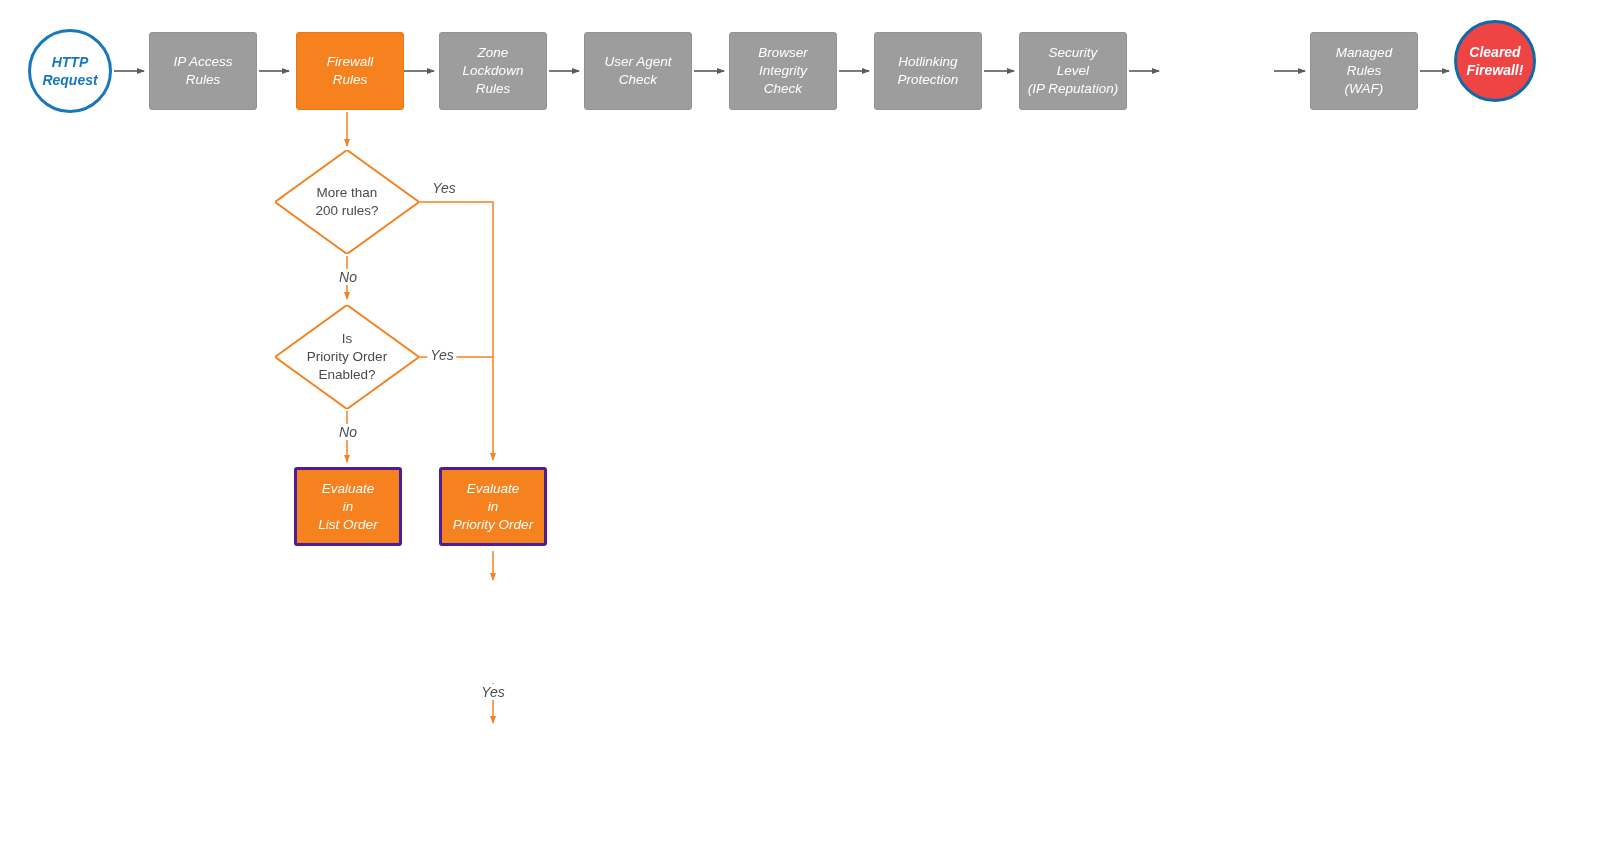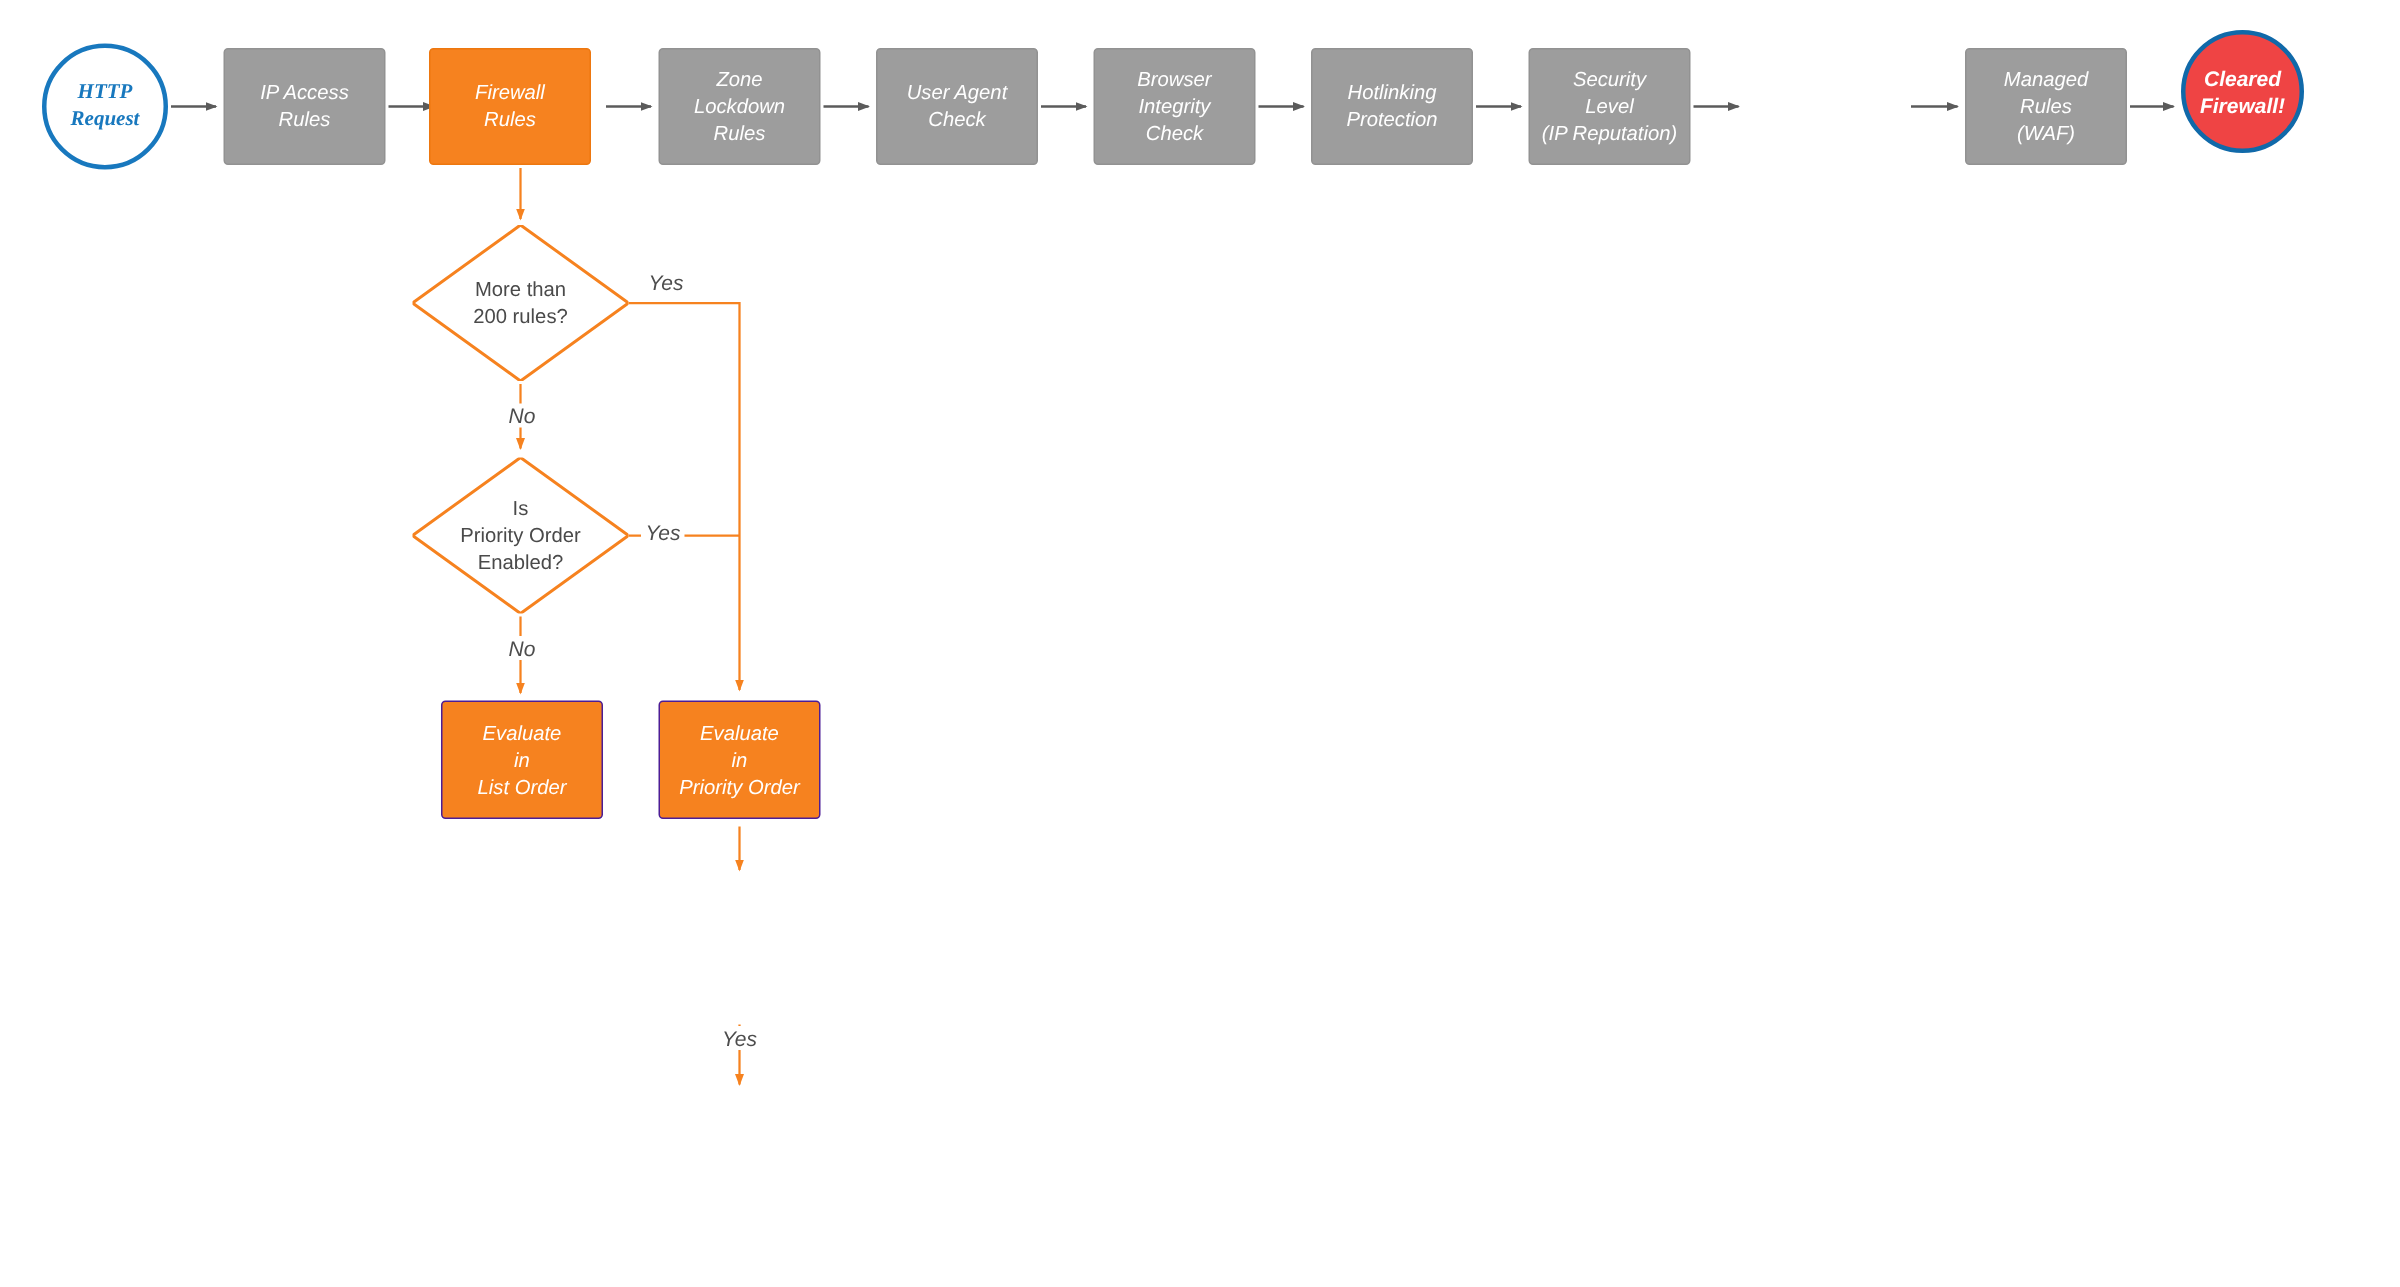--- a/index.html
+++ b/index.html
@@ -10,32 +10,32 @@
   .node{position:absolute;z-index:2;display:flex;align-items:center;justify-content:center;box-sizing:border-box;}
   .lbl{white-space:pre-line;text-align:center;}
 
   
   .step{width:108px;height:78px;top:32px;border-radius:3px;background:#9D9D9D;border:1px solid #929292;}
   .step .lbl{color:#ffffff;font-style:italic;font-size:13.5px;line-height:18px;}
   .step.active{background:#F6821F;border-color:#ED770F;}
 
   
   .circle{border-radius:50%;}
-  .start{left:28px;top:29px;width:84px;height:84px;background:#ffffff;border:3px solid #1878BE;font-family:Liberation Serif, serif;}
+  .start{left:28px;top:29px;width:84px;height:84px;background:#ffffff;border:3px solid #1878BE;}
   .start .lbl{color:#1878BE;font-weight:bold;font-style:italic;font-size:14px;line-height:18px;}
   .end{left:1454px;top:20px;width:82px;height:82px;background:#ef4444;border:3px solid #1069A9;}
   .end .lbl{color:#ffffff;font-weight:bold;font-style:italic;font-size:14px;line-height:18px;}
 
   
   .diamond{background:transparent;}
   .diamond svg{position:absolute;left:0;top:0;}
   .diamond .lbl{position:relative;color:#4A4A4A;font-size:13.5px;line-height:18px;}
 
   
-  .action{width:108px;border-radius:3px;background:#F6821F;border:1px solid #4c1d95;}
+  .action{width:108px;border-radius:3px;background:#F6821F;border:3px solid #4c1d95;}
   .action .lbl{color:#ffffff;font-style:italic;font-size:13.5px;line-height:18px;}
 
   
   .branch{position:absolute;z-index:3;transform:translateX(-50%);font-style:italic;font-size:14px;color:#4D4D4D;background:#ffffff;padding:0 3px;text-align:center;}
 </style>
 </head>
 <body>
 
 <div class="canvas">
 
@@ -75,21 +75,21 @@
 
   <div class="node circle start">
     <span class="lbl">HTTP
 Request</span>
   </div>
 
   <div class="node step" style="left:149px">
     <span class="lbl">IP Access
 Rules</span>
   </div>
-  <div class="node step active" style="left:286px">
+  <div class="node step active" style="left:296px">
     <span class="lbl">Firewall
 Rules</span>
   </div>
   <div class="node step" style="left:439px">
     <span class="lbl">Zone
 Lockdown
 Rules</span>
   </div>
   <div class="node step" style="left:584px">
     <span class="lbl">User Agent

